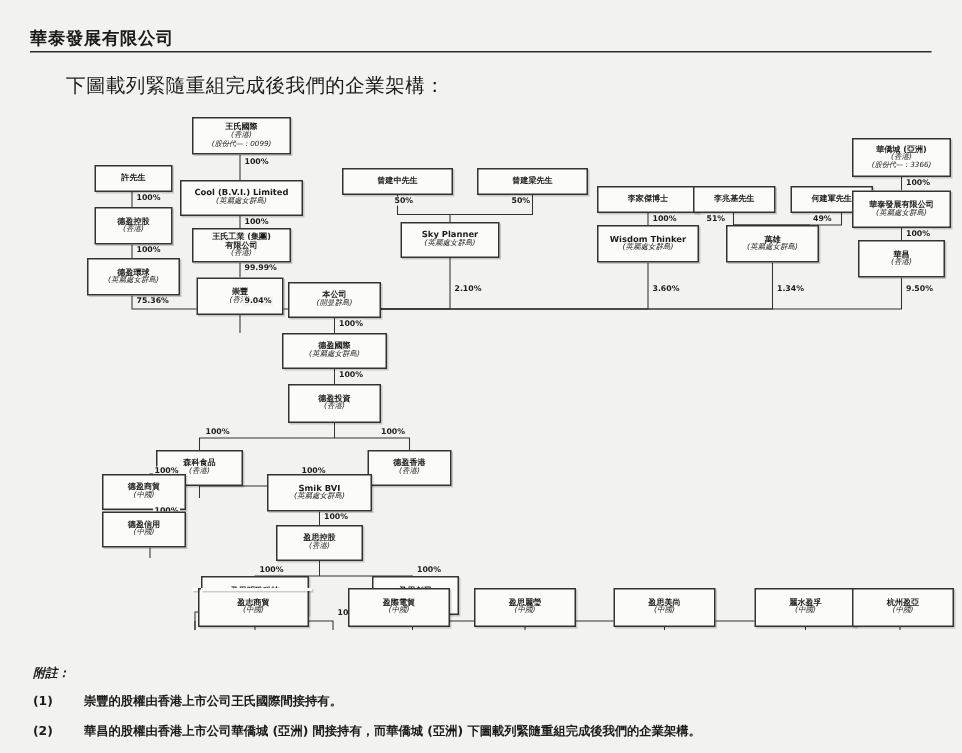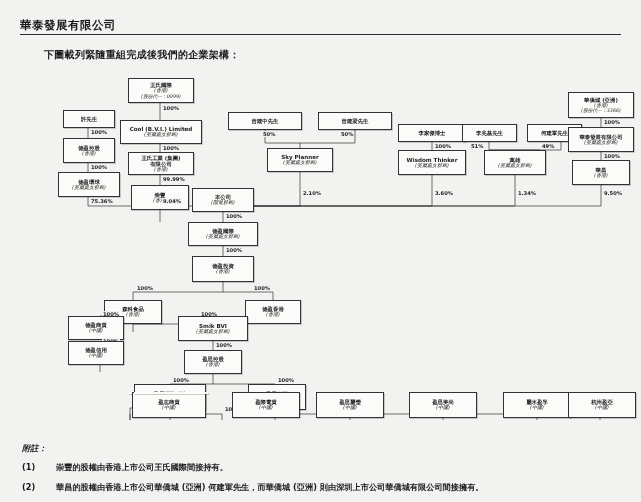--- a/index.html
+++ b/index.html
@@ -17,21 +17,21 @@
   .sec-title{
     position:absolute;left:20px;top:18px;
     font-size:11.5px;font-weight:bold;letter-spacing:.5px;
   }
   .rule{
     position:absolute;left:20px;top:34px;width:601px;height:1px;
     background:#2b2b2b;
   }
   .lead{
     position:absolute;left:44px;top:48px;
-    font-size:10px;font-weight:bold;letter-spacing:.3px;
+    font-size:13px;font-weight:normal;letter-spacing:.3px;
   }
 
   
   .chart{position:absolute;left:0;top:0;width:641px;height:502px;}
   svg.wires{position:absolute;left:0;top:0;width:641px;height:502px;overflow:visible;}
 
   .node{
     position:absolute;
     box-sizing:border-box;
     border:1px solid #333;
@@ -355,16 +355,16 @@
 
   <div class="fn-title">附註：</div>
 
   <div class="fn" style="left:22px;top:462px;width:600px;">
     <span class="num">(1)</span>
     <span class="txt">崇豐的股權由香港上市公司王氏國際間接持有。</span>
   </div>
 
   <div class="fn" style="left:22px;top:482px;width:600px;">
     <span class="num">(2)</span>
-    <span class="txt">華昌的股權由香港上市公司華僑城 (亞洲) 何建軍先生，而華僑城 (亞洲) 則由深圳上市公司華僑城有限公司間接擁有。</span>
+    <span class="txt">華昌的股權由香港上市公司華僑城 (亞洲) 間接持有，而華僑城 (亞洲) 下圖載列緊隨重組完成後我們的企業架構。</span>
   </div>
 
 </div>
 
 </body></html>

